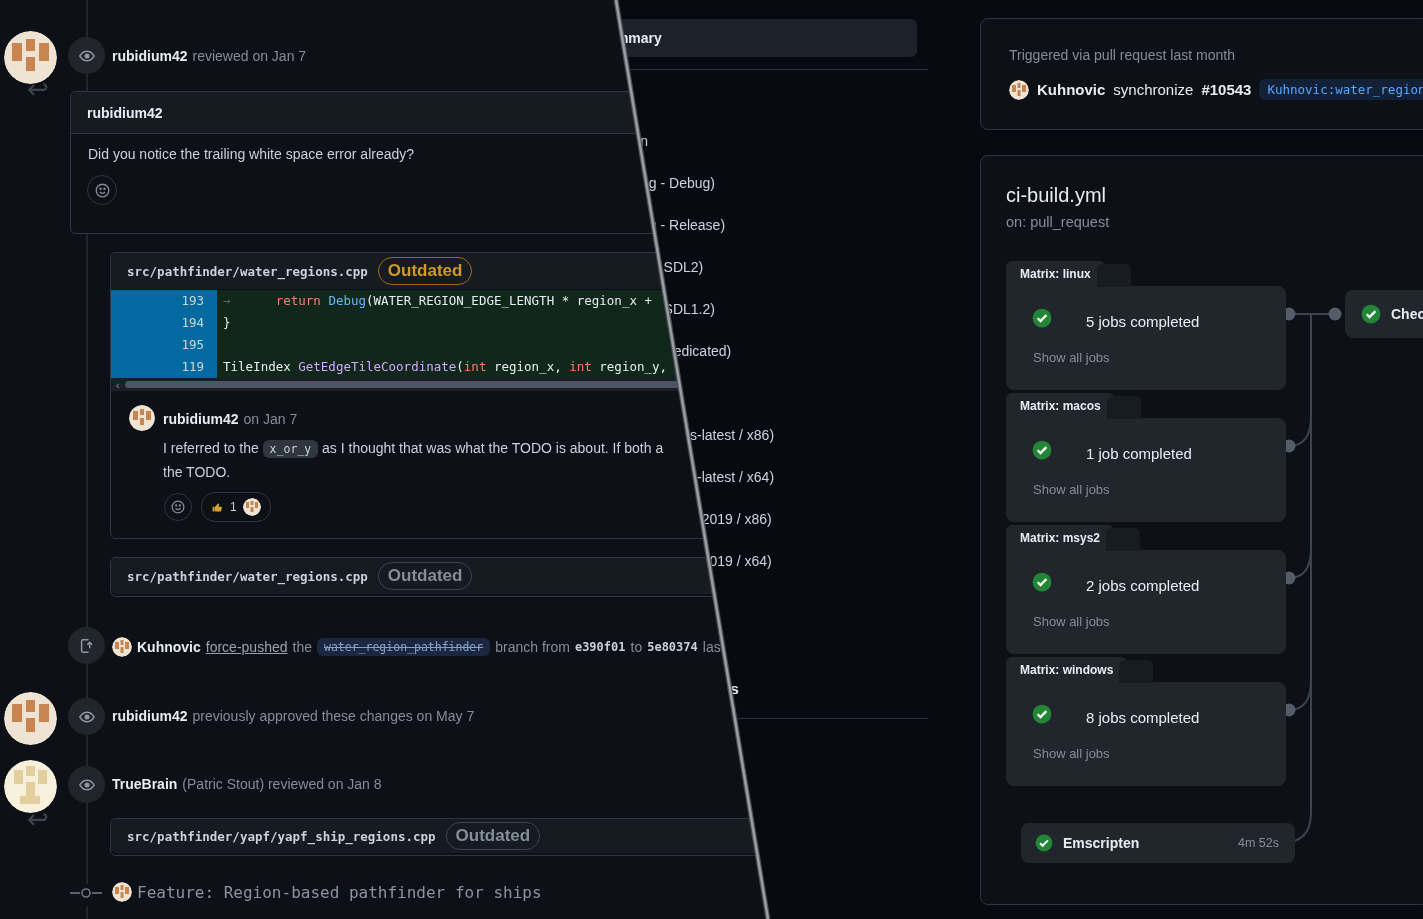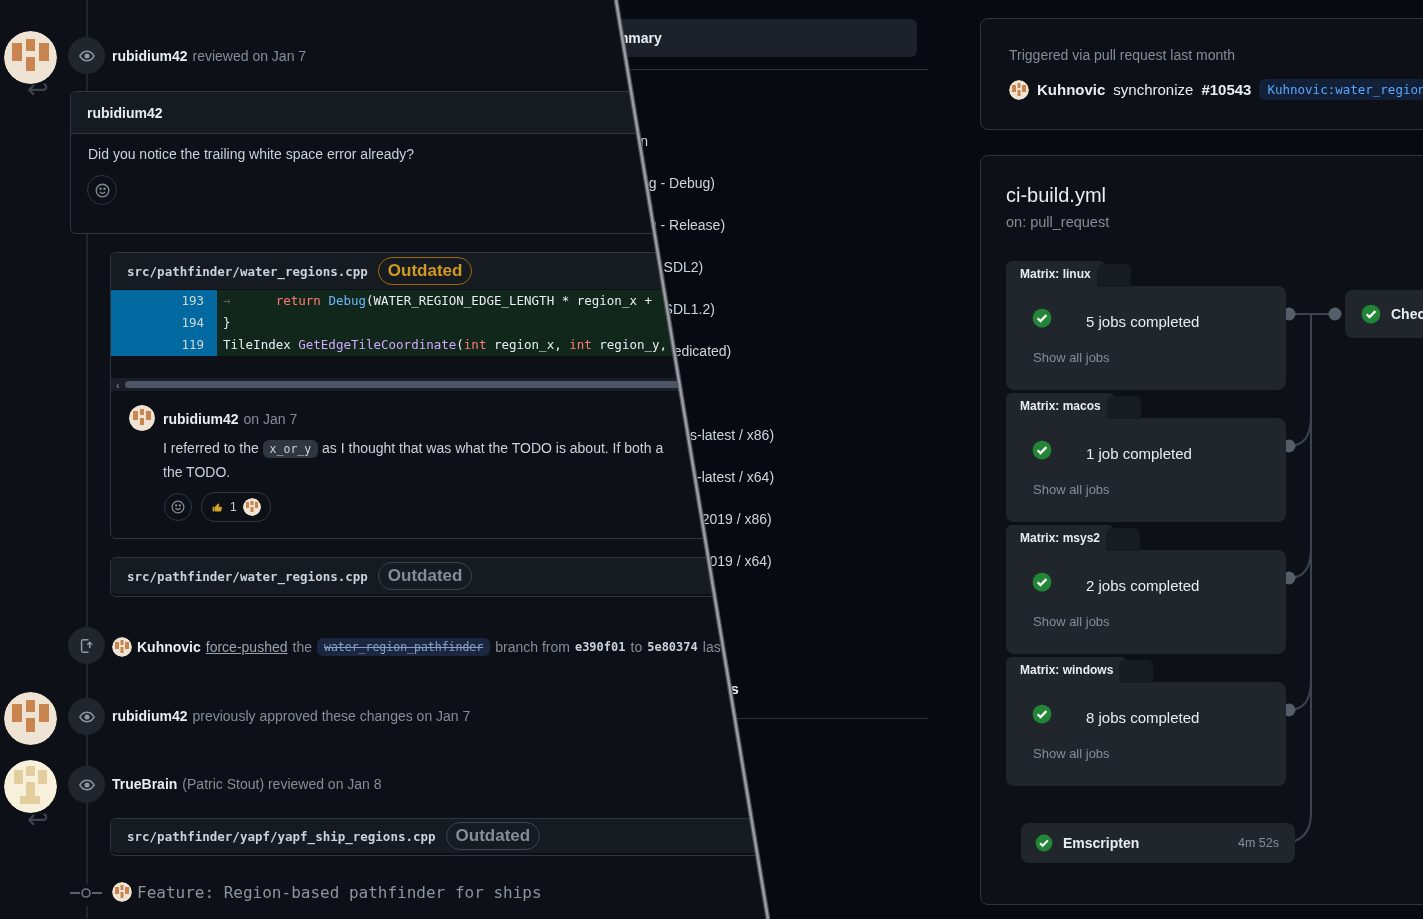--- a/index.html
+++ b/index.html
@@ -152,20 +152,24 @@
       <div class="code-table">
         <div class="code-row">
           <span class="gutter">193</span>
           <span class="code-pre"><span class="tok-arrow">→</span><span>      </span><span class="tok-kw">return </span><span class="tok-fn">Debug</span><span>(WATER_REGION_EDGE_LENGTH * region_x + </span></span>
         </div>
         <div class="code-row">
           <span class="gutter">194</span>
           <span class="code-pre">}</span>
         </div>
         <div class="code-row">
+          <span class="gutter">195</span>
+          <span class="code-pre"></span>
+        </div>
+        <div class="code-row">
           <span class="gutter">119</span>
           <span class="code-pre"><span>TileIndex </span><span class="tok-fn2">GetEdgeTileCoordinate</span><span>(</span><span class="tok-kw">int</span><span> region_x, </span><span class="tok-kw">int</span><span> region_y, Di</span></span>
         </div>
       </div>
       <div class="hscroll">
         <span class="larr">‹</span>
         <span class="thumb"></span>
       </div>
 
       <span class="av" style="left:18px;top:152px;width:26px;height:26px;"><svg width="26" height="26">
@@ -245,21 +249,21 @@
       <span>last month</span>
     </div>
 
     <div class="tl-icon" style="left:68px;top:698px;">
       <svg width="16" height="16" viewBox="0 0 16 16" fill="#9198a1">
           <path d="M8 2.5c3.9 0 6.8 3.1 7.9 5.5-1.1 2.4-4 5.5-7.9 5.5S1.2 10.4.1 8C1.2 5.6 4.1 2.5 8 2.5zm0 1.5C5.2 4 2.9 6.2 1.8 8 2.9 9.8 5.2 12 8 12s5.1-2.2 6.2-4C13.1 6.2 10.8 4 8 4zm0 1.5A2.5 2.5 0 1 1 8 10.5 2.5 2.5 0 0 1 8 5.5z"></path>
         </svg>
     </div>
     <div class="tl-row" style="top:708px;">
       <b>rubidium42</b>
-      <span>previously approved these changes on Jan 7</span>
+      <span>previously approved these changes on May 7</span>
     </div>
 
     <div class="tl-icon" style="left:68px;top:766px;">
       <svg width="16" height="16" viewBox="0 0 16 16" fill="#9198a1">
           <path d="M8 2.5c3.9 0 6.8 3.1 7.9 5.5-1.1 2.4-4 5.5-7.9 5.5S1.2 10.4.1 8C1.2 5.6 4.1 2.5 8 2.5zm0 1.5C5.2 4 2.9 6.2 1.8 8 2.9 9.8 5.2 12 8 12s5.1-2.2 6.2-4C13.1 6.2 10.8 4 8 4zm0 1.5A2.5 2.5 0 1 1 8 10.5 2.5 2.5 0 0 1 8 5.5z"></path>
         </svg>
     </div>
     <div class="tl-row" style="top:776px;">
       <b>TrueBrain</b>
       <span>(Patric Stout) reviewed on Jan 8</span>

